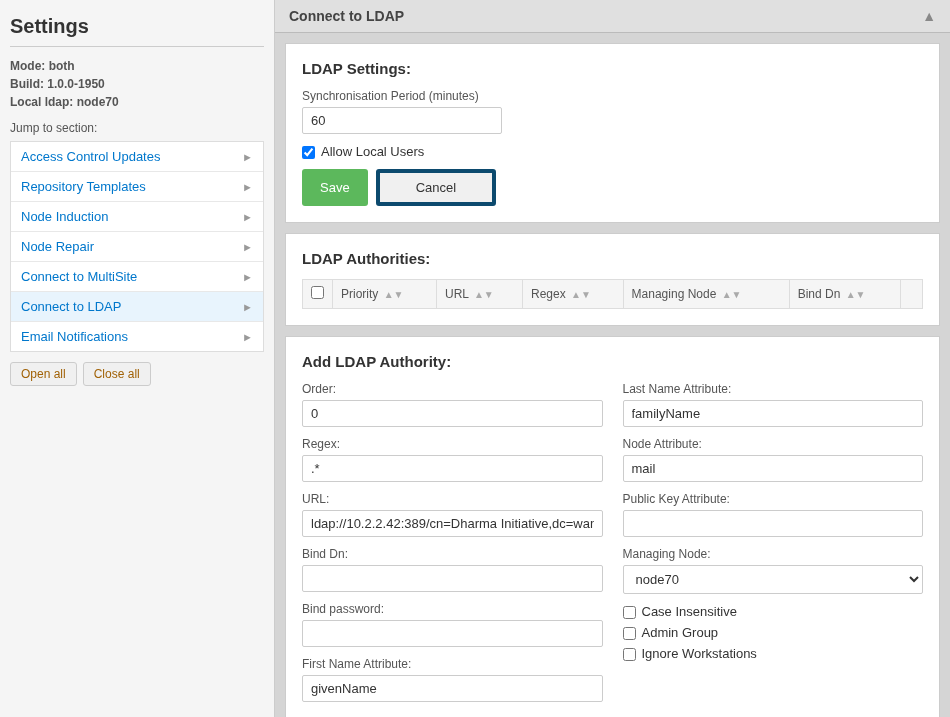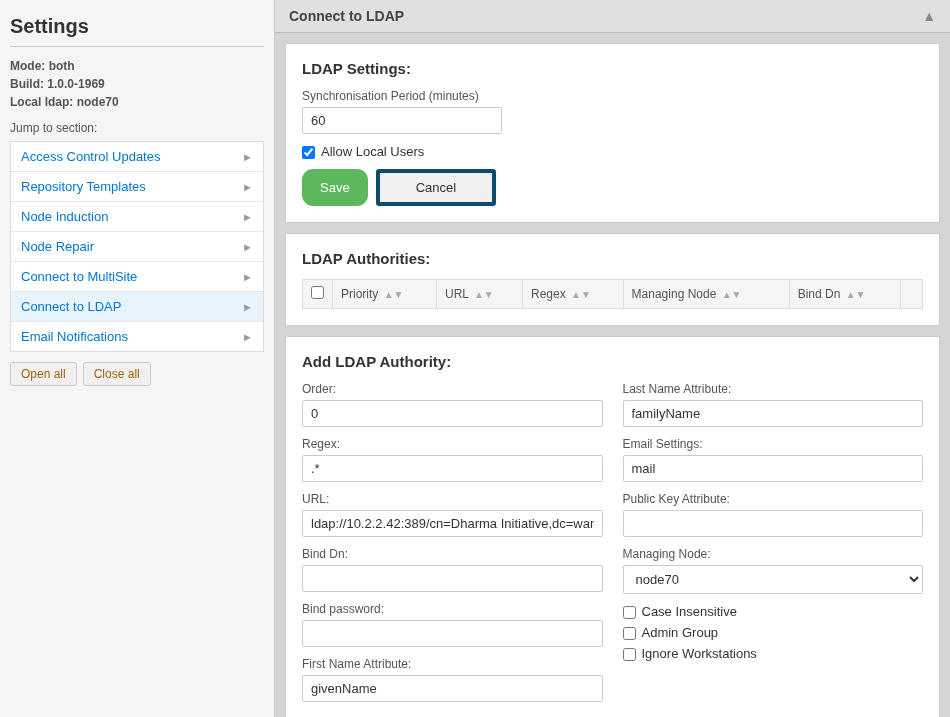--- a/index.html
+++ b/index.html
@@ -97,21 +97,21 @@
     }
 
     .checkbox-row { display: flex; align-items: flex-end; gap: 6px; margin-bottom: 6px; font-size: 13px; }
     .checkbox-row input[type=checkbox] { cursor: pointer; }
 
     .btn-green {
       background: #5cb85c;
       color: #fff;
       border: none;
       padding: 7px 18px;
-      border-radius: 11px;
+      border-radius: 3px;
       cursor: pointer;
       font-size: 13px;
     }
     .btn-default {
       background: #f0f0f0;
       color: #333;
       border: 4px solid #0c4a6e;
       padding: 7px 36px;
       border-radius: 3px;
       cursor: pointer;
@@ -168,21 +168,21 @@
 <div class="app-container">
 
   <div class="sidebar">
     <div class="sidebar-title">Settings</div>
     <div class="sidebar-info">
       <span>Mode:</span>
       <span>both</span>
     </div>
     <div class="sidebar-info">
       <span>Build:</span>
-      <span>1.0.0-1969</span>
+      <span>1.0.0-1950</span>
     </div>
     <div class="sidebar-info">
       <span>Local ldap:</span>
       <span>node70</span>
     </div>
     <div class="jump-label">Jump to section:</div>
     <div class="sidebar-nav">
       <div class="sidebar-nav-item">
         <span>Access Control Updates</span>
         <span class="arrow-icon">►</span>
@@ -306,21 +306,21 @@
             <input type="text" class="form-input" value="givenName" style="">
           </div>
         </div>
 
         <div class="form-col">
           <div class="form-group">
             <label class="form-label">Last Name Attribute:</label>
             <input type="text" class="form-input" value="familyName" style="">
           </div>
           <div class="form-group">
-            <label class="form-label">Email Settings:</label>
+            <label class="form-label">Node Attribute:</label>
             <input type="text" class="form-input" value="mail" style="">
           </div>
           <div class="form-group">
             <label class="form-label">Public Key Attribute:</label>
             <input type="text" class="form-input" value="" style="">
           </div>
           <div class="form-group">
             <label class="form-label">Managing Node:</label>
             <select class="form-select">
               <option value="node70">node70</option>

